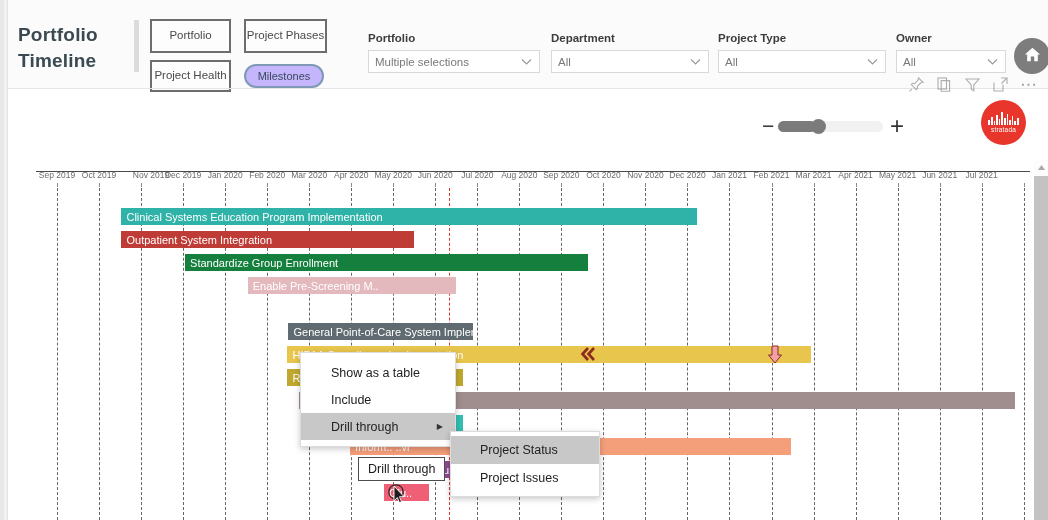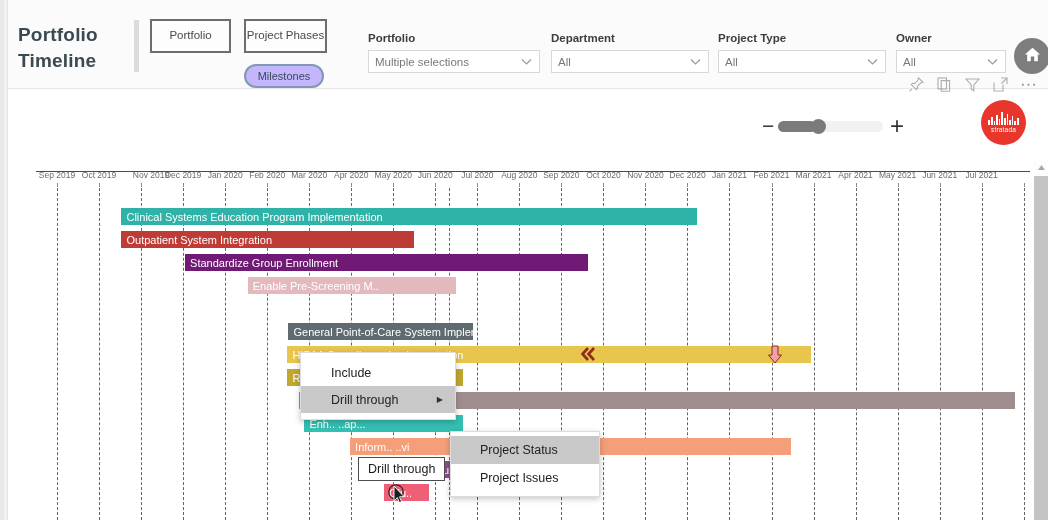--- a/index.html
+++ b/index.html
@@ -144,20 +144,21 @@
   <div class="header">
 
     <div class="title-block">
       <div class="title-line">Portfolio</div>
       <div class="title-line">Timeline</div>
     </div>
     <div class="title-divider"></div>
 
     <div class="nav-btn" id="btn-portfolio">Portfolio</div>
     <div class="nav-btn" id="btn-projphases">Project Phases</div>
+    <div class="nav-btn" id="btn-projhealth">Project Health</div>
     <div class="nav-btn sel" id="btn-milestones">Milestones</div>
 
     <div class="slicer" id="slicer-portfolio">
       <div class="slicer-label">Portfolio</div>
       <div class="slicer-box">
         <span class="val">Multiple selections</span>
         <span class="chev">
           <svg viewBox="0 0 13 13">
               <path d="M2 4.5 L6.5 9 L11 4.5" fill="none" stroke="#9a9a9a" stroke-width="1.2"></path>
             </svg>
@@ -347,21 +348,21 @@
         <div class="grid-line" style="left: 1015.7px;"></div>
         <div class="today-line" style="left: 440.51px;"></div>
       </div>
     <div id="bars">
         <div class="bar" style="left: 113.484px; width: 575.526px; top: 48px; background: rgb(47, 179, 168);">
           <span class="bar-label">Clinical Systems Education Program Implementation</span>
         </div>
         <div class="bar" style="left: 113.484px; width: 292.236px; top: 71px; background: rgb(191, 59, 54);">
           <span class="bar-label">Outpatient System Integration</span>
         </div>
-        <div class="bar" style="left: 177.1px; width: 402.57px; top: 94px; background: #701a75;">
+        <div class="bar" style="left: 177.1px; width: 402.57px; top: 94px; background: #15803d;">
           <span class="bar-label">Standardize Group Enrollment</span>
         </div>
         <div class="bar" style="left: 239.722px; width: 208.74px; top: 117px; background: rgb(227, 185, 189);">
           <span class="bar-label">Enable Pre-Screening M..</span>
         </div>
         <div class="bar" style="left: 280.476px; width: 184.884px; top: 163px; background: rgb(95, 107, 112);">
           <span class="bar-label">General Point-of-Care System Implem..</span>
         </div>
         <div class="bar" style="left: 279.482px; width: 523.838px; top: 186px; background: rgb(232, 197, 76);">
           <span class="bar-label">HIPAA Compliance Implementation</span>
@@ -400,20 +401,23 @@
     <div class="vscroll-up">
       <svg width="9" height="7" viewBox="0 0 9 7">
           <path d="M4.5 1 L8 6 L1 6 Z" fill="#a9a9a9"></path>
         </svg>
     </div>
     <div class="vscroll-thumb"></div>
   </div>
 
   <div class="ctxmenu">
     <div class="ctxitem">
+      <span>Show as a table</span>
+    </div>
+    <div class="ctxitem">
       <span>Include</span>
     </div>
     <div class="ctxitem hl">
       <span>Drill through</span>
       <span class="arrow">▶</span>
     </div>
   </div>
 
   <div class="submenu">
     <div class="subitem hl">

